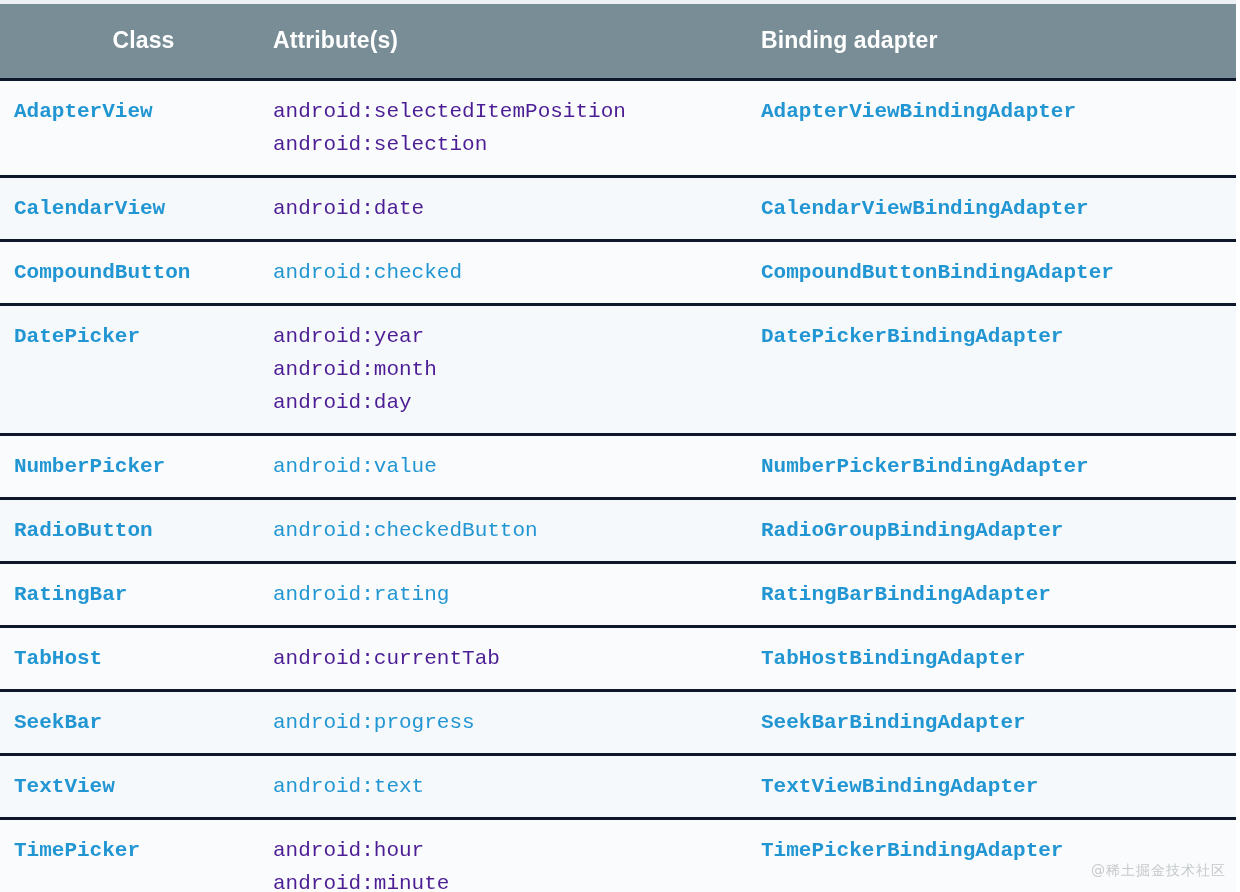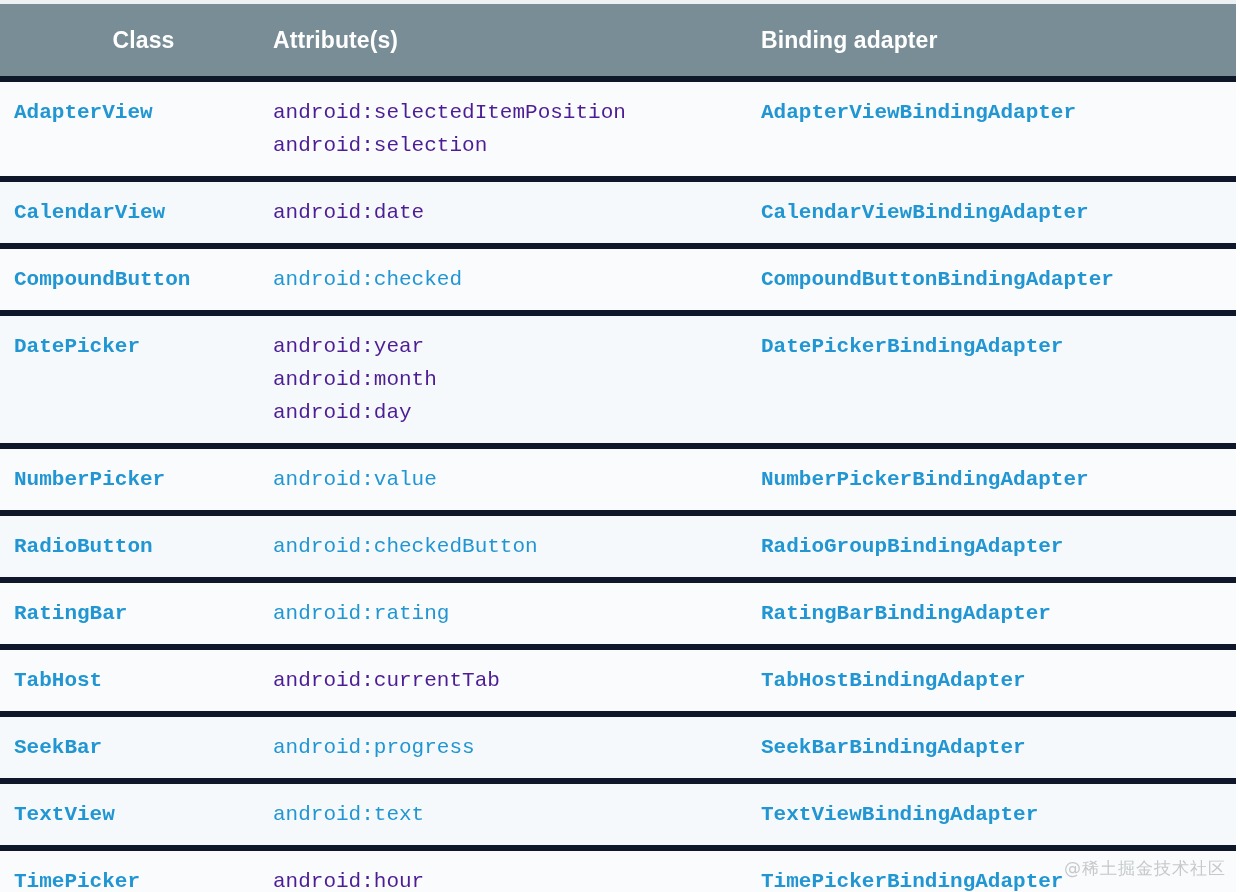--- a/index.html
+++ b/index.html
@@ -61,21 +61,21 @@
   .col-attr    { width: 488px; }
   .col-adapter { width: 475px; }
 
   .th.col-class   { padding-left: 14px; }
   .th.col-attr    { padding-left: 0px; }
   .th.col-adapter { padding-left: 0px; }
 
   
   .row {
     background: #f9fbfc;
-    border-top: 6px solid #0f172a;
+    border-top: 3px solid #0f172a;
   }
   .row.alt {
     background: #f6f9fb;
   }
   .td {
     vertical-align: top;
     padding: 14px 10px 14px 0;
     box-sizing: border-box;
     font-family: "Liberation Mono", monospace;
     font-size: 21px;
@@ -94,21 +94,21 @@
 
   .link { color: #2196d3; }
   .plain { color: #4c1d95; }
 
   
   .watermark {
     position: absolute;
     right: 14px;
     bottom: 12px;
     font-family: "DejaVu Sans", sans-serif;
-    font-size: 17px;
+    font-size: 14px;
     color: #c6c9cb;
     letter-spacing: 1px;
     white-space: nowrap;
     user-select: none;
     margin-top: 19px;
   }
 
   
   .bottom-crop {
     position: absolute;

